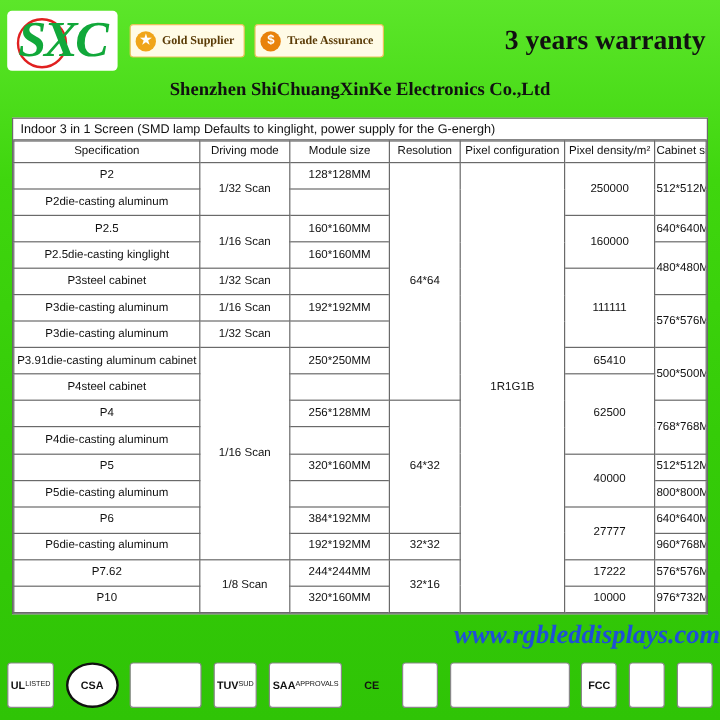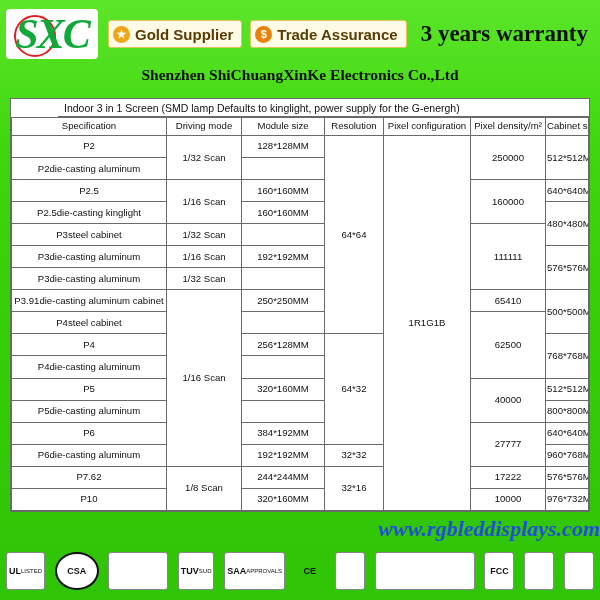--- a/index.html
+++ b/index.html
@@ -65,21 +65,21 @@
     width:17px;height:17px;border-radius:50%;
     margin-right:5px;
     display:inline-block;
     font-size:11px;color:#fff;
     text-align:center;line-height:17px;
     font-weight:bold;
   }
   .badge-gold .badge-ico{background:#f0a519;}
   .badge-trade .badge-ico{background:#e8820c;}
   .badge-label{
-    font-size:15px;color:#5a3b06;font-weight:bold;white-space:nowrap;
+    font-size:10px;color:#5a3b06;font-weight:bold;white-space:nowrap;font-family:Liberation Serif, serif;
   }
   .warranty{
     flex:1 1 auto;
     text-align:right;
     font-family:"Liberation Serif", serif;
     font-weight:bold;
     font-size:23px;
     color:#111;
     padding-right:6px;
     white-space:nowrap;
@@ -103,21 +103,20 @@
     box-sizing:border-box;
     display:flex;flex-direction:column;
   }
   .card-title{
     font-size:10.5px;
     color:#111;
     padding:3px 4px 2px 6px;
     border-bottom:1px solid #6a6a6a;
     white-space:nowrap;
     overflow:hidden;
-    margin-left:47px;
   }
   table{
     border-collapse:collapse;
     width:100%;
     table-layout:fixed;
     flex:1 1 auto;
   }
   th,td{
     border:1px solid #6a6a6a;
     font-size:9.6px;

